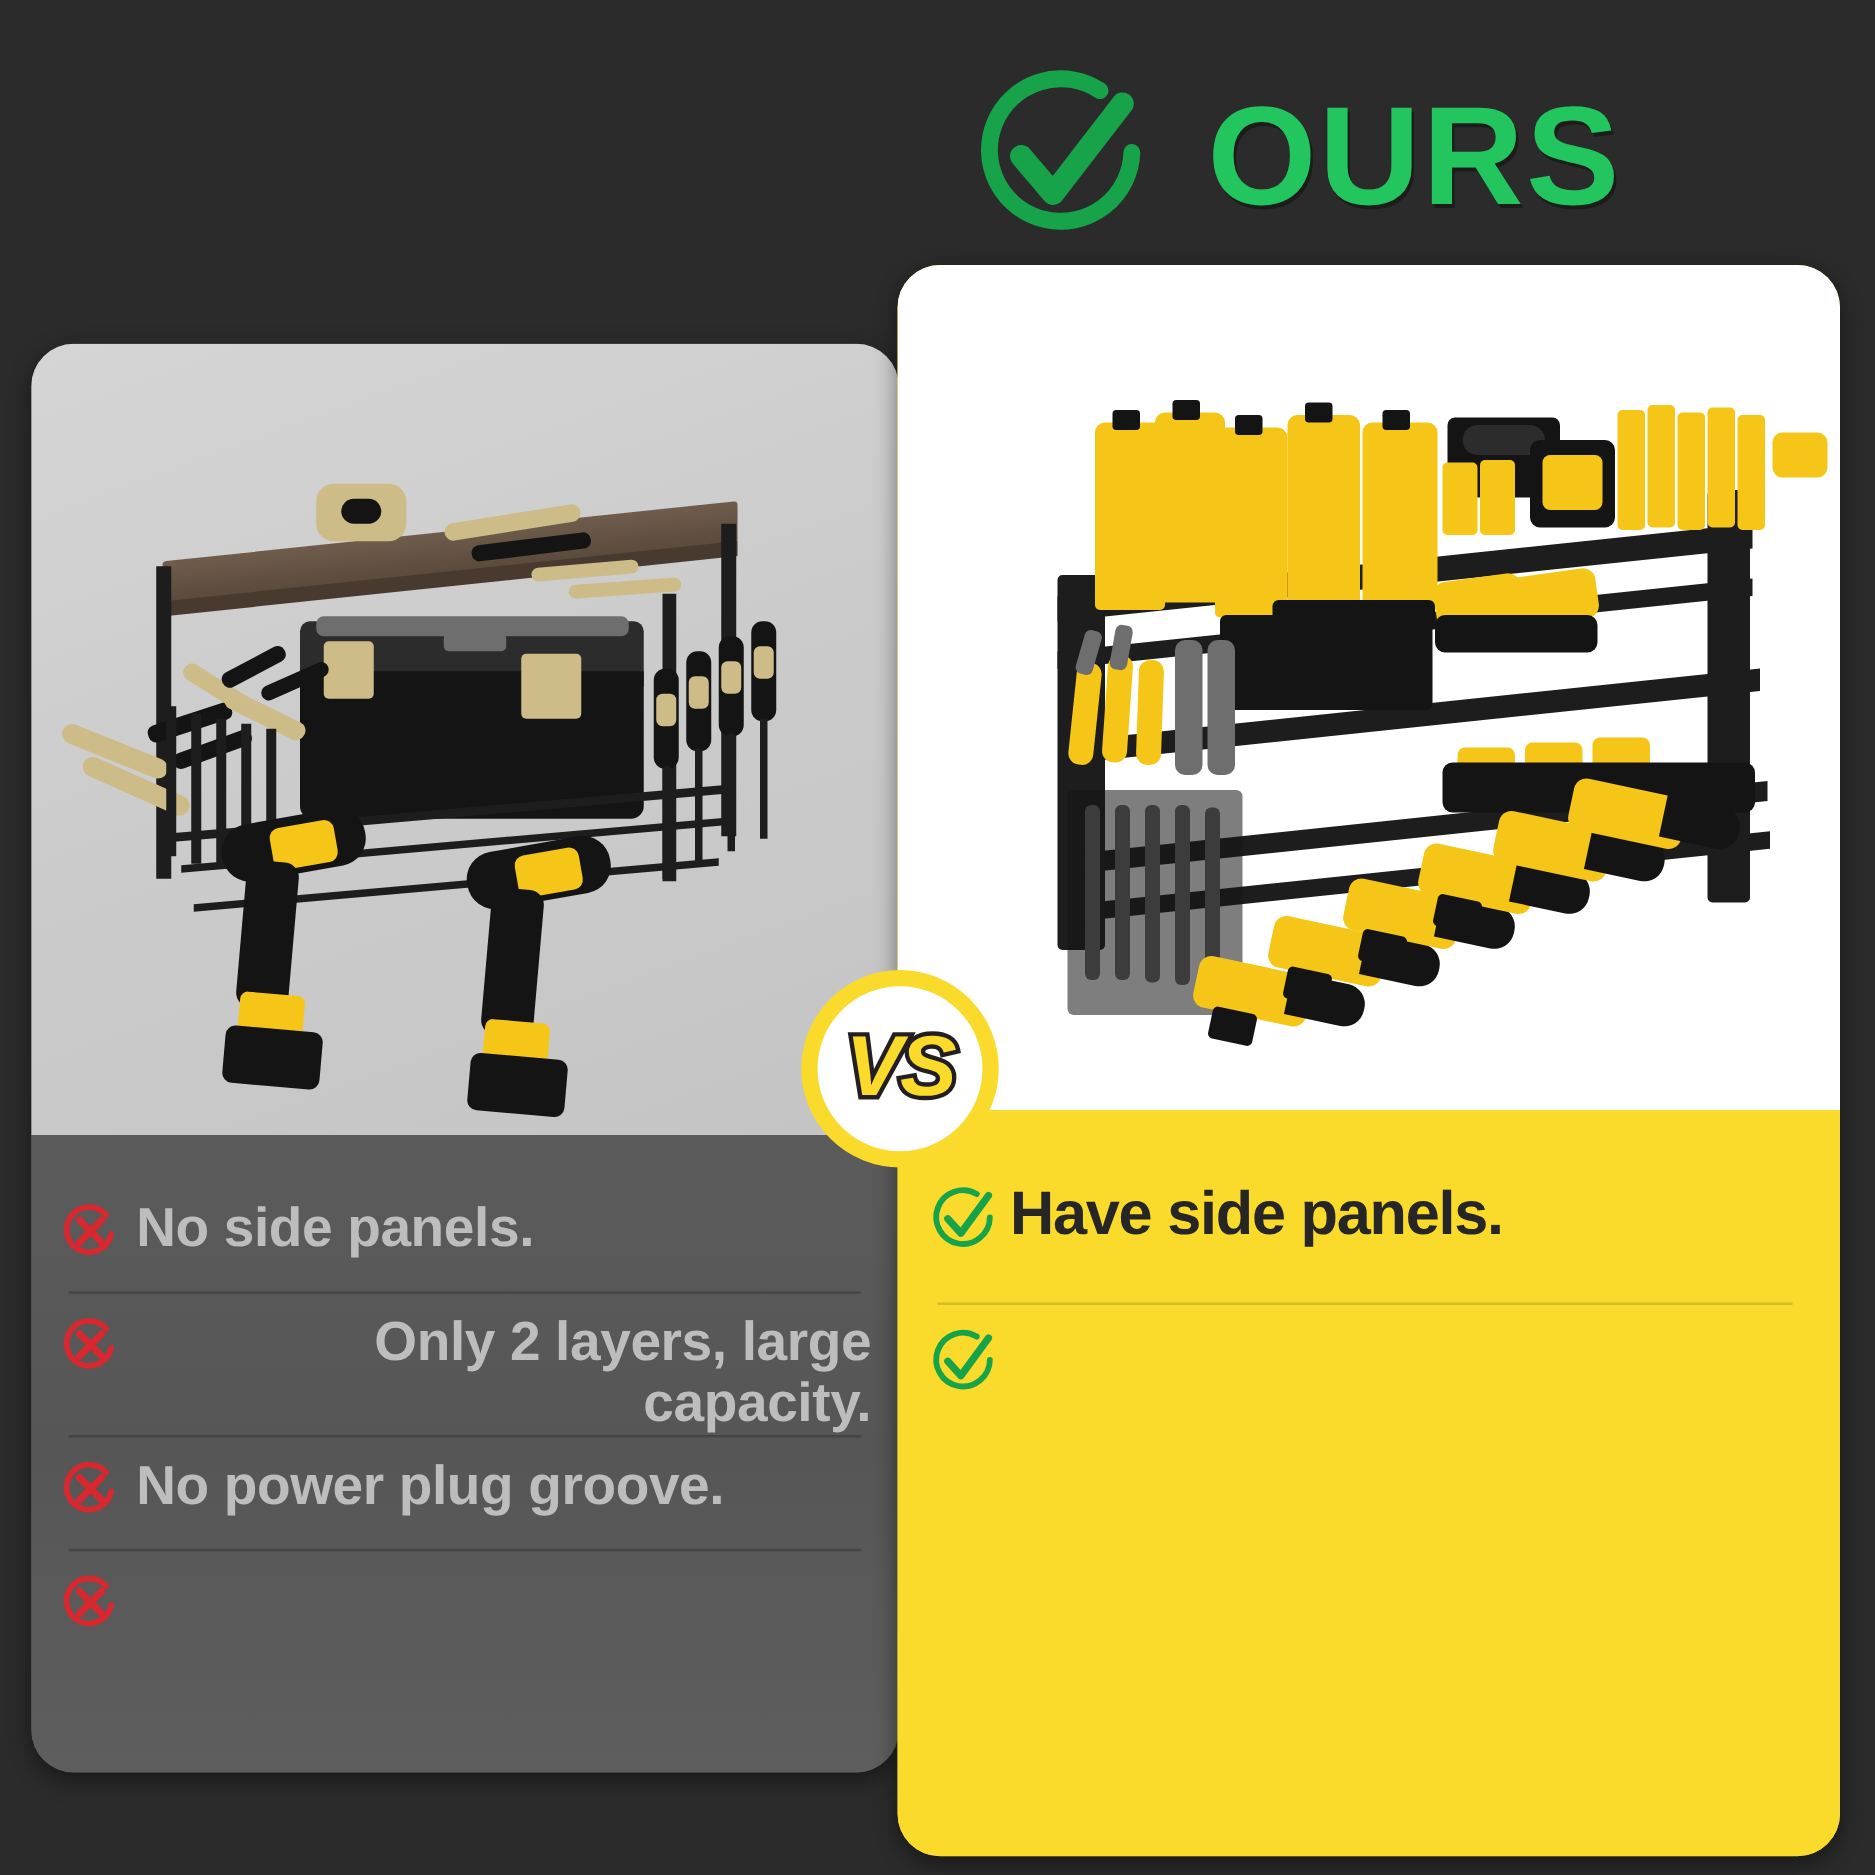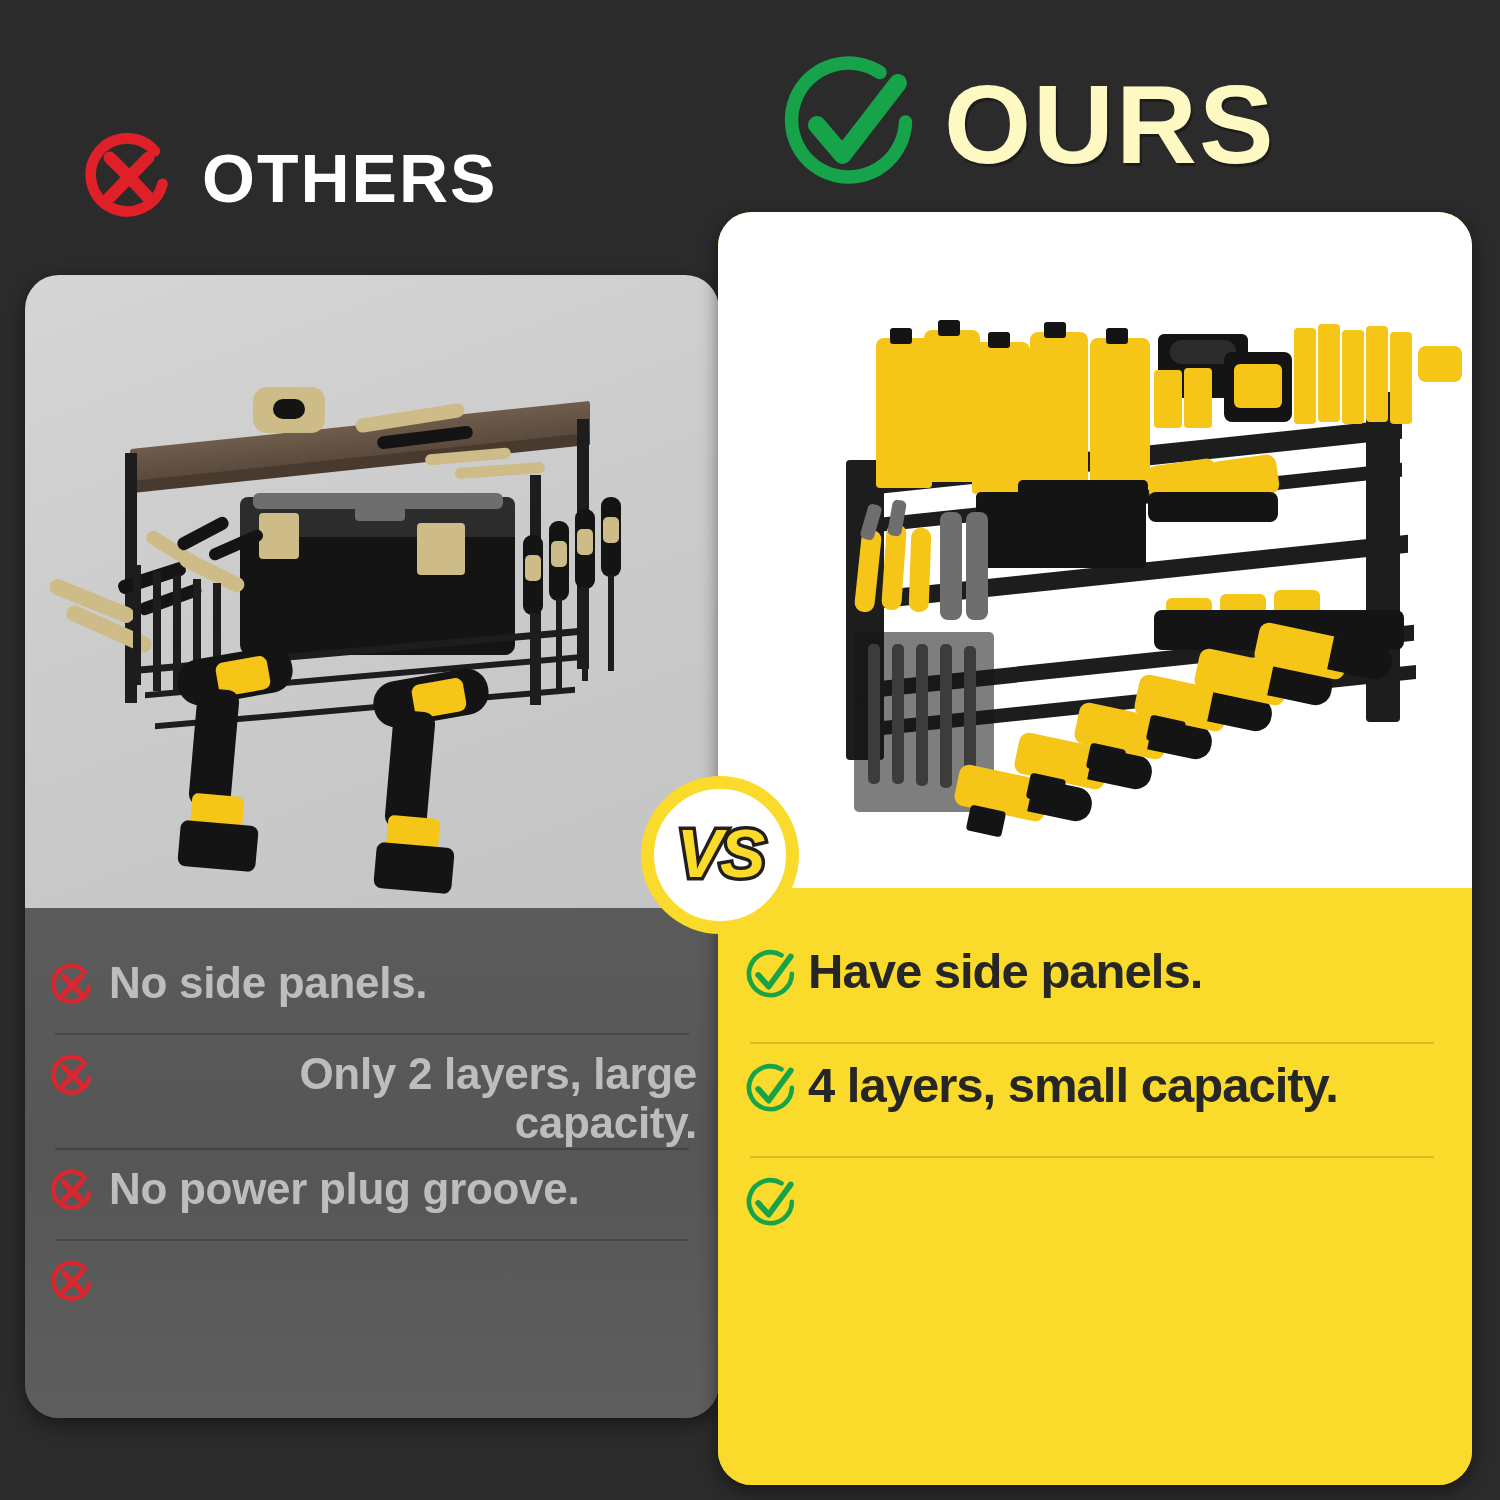--- a/index.html
+++ b/index.html
@@ -34,23 +34,23 @@
     line-height: 1;
     white-space: nowrap;
   }
   #hdr-others .hdr-title {
     color: #ffffff;
     font-size: 68px;
     margin-left: 26px;
     letter-spacing: 2px;
   }
   #hdr-ours .hdr-title {
-    color: #fef9c3;
+    color: #22c55e;
     font-size: 112px;
-    margin-left: 19px;
+    margin-left: 41px;
     letter-spacing: 2px;
     text-shadow: 2px 3px 0 rgba(0,0,0,.35);
   }
 
   .mark-x  { width: 96px;  height: 96px;  flex: none; }
   .mark-ck { width: 150px; height: 150px; flex: none; }
 
   
   .panel {
     position: absolute;
@@ -174,28 +174,20 @@
   .ylw        { background: #f5c518; }
   .tan        { background: #cdbb88; }
   .gry        { background: #6e6e6e; }
   .drk        { background: #141414; }
 </style>
 </head>
 <body>
 
 <div id="stage">
 
-  <div class="hdr" id="hdr-others">
-    <svg class="mark-x" viewBox="0 0 100 100">
-      <path d="M78 22 A38 38 0 1 0 86 56" fill="none" stroke="#e02028" stroke-width="11" stroke-linecap="round"></path>
-      <path d="M31 29 C45 42 58 56 71 70" fill="none" stroke="#e02028" stroke-width="13" stroke-linecap="round"></path>
-      <path d="M71 29 C58 42 45 56 31 70" fill="none" stroke="#e02028" stroke-width="13" stroke-linecap="round"></path>
-    </svg>
-    <div class="hdr-title">OTHERS</div>
-  </div>
 
   <div class="hdr" id="hdr-ours">
     <svg class="mark-ck" viewBox="0 0 100 100">
       <path d="M70 15 A38 38 0 1 0 87 48" fill="none" stroke="#16a34a" stroke-width="9" stroke-linecap="round"></path>
       <path d="M28 50 L45 70 L82 22" fill="none" stroke="#16a34a" stroke-width="12" stroke-linecap="round" stroke-linejoin="round"></path>
     </svg>
     <div class="hdr-title">OURS</div>
   </div>
 
   <div class="panel" id="panel-others">
@@ -393,27 +385,20 @@
     <div class="list" id="list-ours">
 
       <div class="row">
         <svg class="bullet" viewBox="0 0 100 100">
           <path d="M68 16 A37 37 0 1 0 86 48" fill="none" stroke="#16a34a" stroke-width="8" stroke-linecap="round"></path>
           <path d="M28 50 L46 70 L84 18" fill="none" stroke="#16a34a" stroke-width="10" stroke-linecap="round" stroke-linejoin="round"></path>
         </svg>
         <div class="row-text">Have side panels.</div>
       </div>
 
-      <div class="row">
-        <svg class="bullet" viewBox="0 0 100 100">
-          <path d="M68 16 A37 37 0 1 0 86 48" fill="none" stroke="#16a34a" stroke-width="8" stroke-linecap="round"></path>
-          <path d="M28 50 L46 70 L84 18" fill="none" stroke="#16a34a" stroke-width="10" stroke-linecap="round" stroke-linejoin="round"></path>
-        </svg>
-        <div class="row-text">4 layers, small capacity.</div>
-      </div>
 
 
       <div class="row">
         <svg class="bullet" viewBox="0 0 100 100">
           <path d="M68 16 A37 37 0 1 0 86 48" fill="none" stroke="#16a34a" stroke-width="8" stroke-linecap="round"></path>
           <path d="M28 50 L46 70 L84 18" fill="none" stroke="#16a34a" stroke-width="10" stroke-linecap="round" stroke-linejoin="round"></path>
         </svg>
       </div>
 
     </div>

